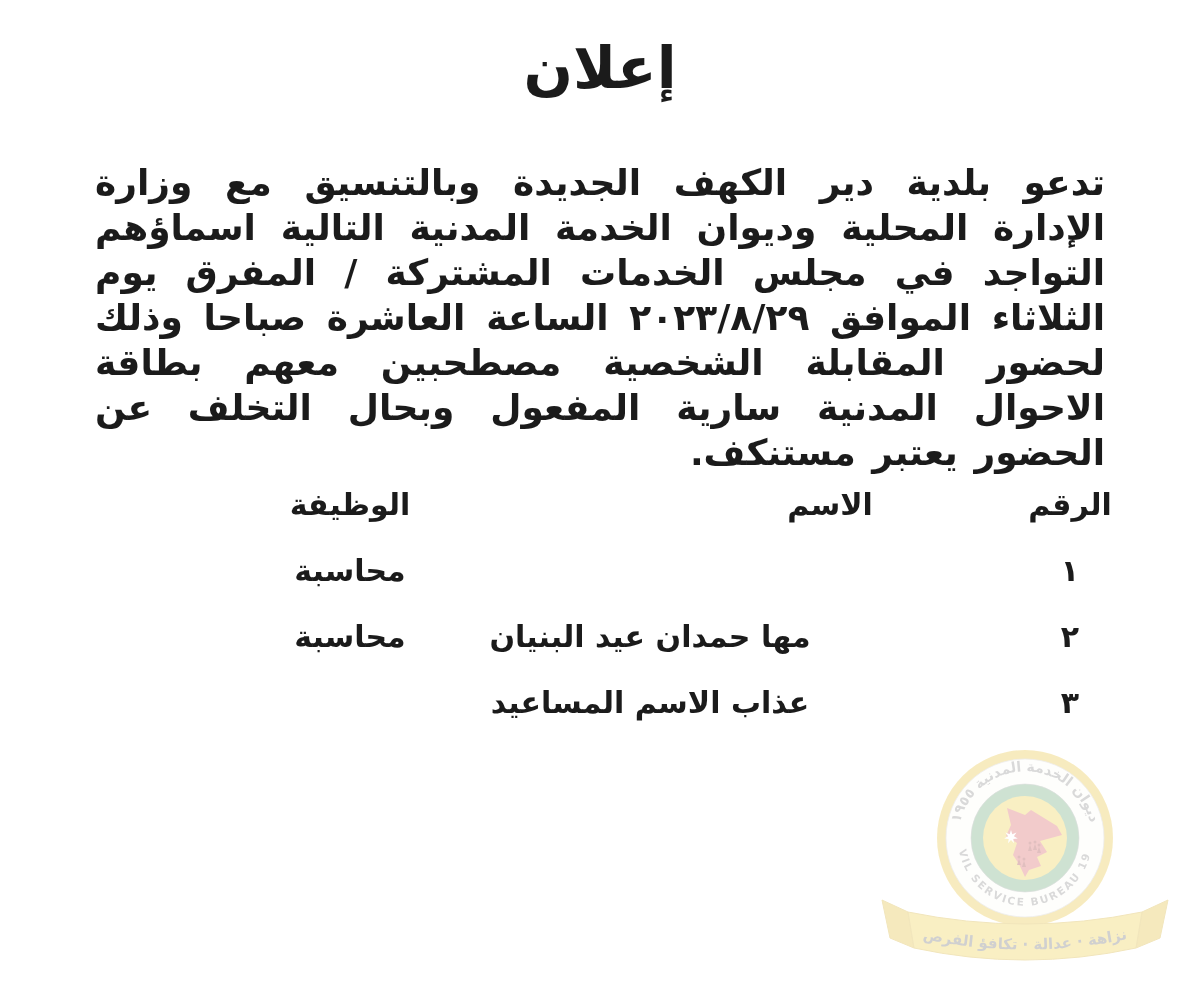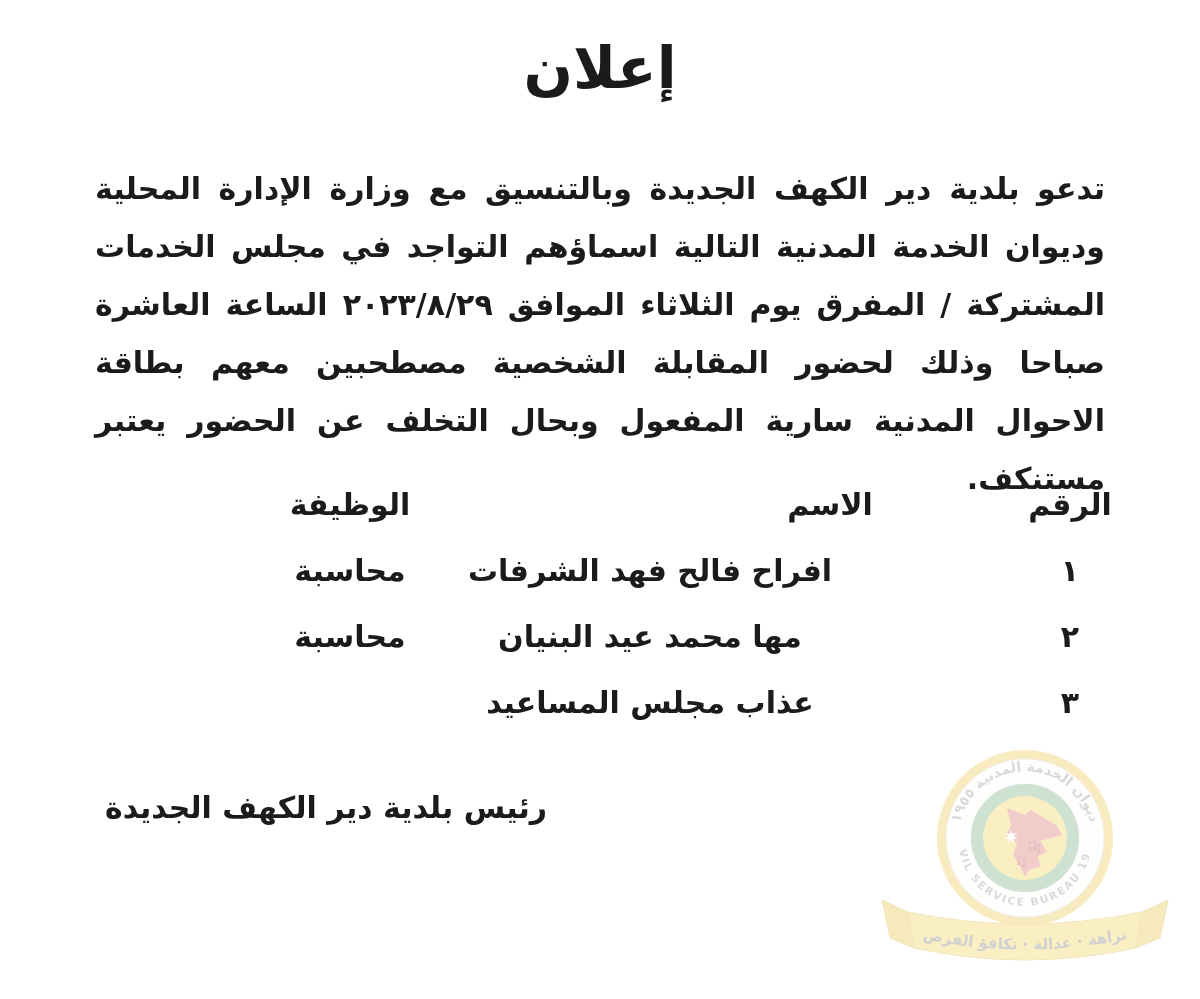--- a/index.html
+++ b/index.html
@@ -24,23 +24,23 @@
     font-size: 58px;
     font-weight: 700;
     letter-spacing: 1px;
   }
 
   .body-text {
     position: absolute;
     top: 160px;
     right: 95px;
     width: 1010px;
-    font-size: 30px;
+    font-size: 36px;
     font-weight: 700;
-    line-height: 58px;
+    line-height: 45px;
     text-align: justify;
     word-spacing: 4px;
   }
 
   .apptable {
     position: absolute;
     top: 472px;
     left: 0; right: 0;
   }
   .trow {
@@ -112,36 +112,34 @@
   <p class="body-text">تدعو بلدية دير الكهف الجديدة وبالتنسيق مع وزارة الإدارة المحلية وديوان الخدمة المدنية التالية اسماؤهم التواجد في مجلس الخدمات المشتركة / المفرق يوم الثلاثاء الموافق ٢٠٢٣/٨/٢٩ الساعة العاشرة صباحا وذلك لحضور المقابلة الشخصية مصطحبين معهم بطاقة الاحوال المدنية سارية المفعول وبحال التخلف عن الحضور يعتبر مستنكف.</p>
 
   <div class="apptable">
     <div class="trow">
       <span class="cell c-num">الرقم</span>
       <span class="cell c-job">الوظيفة</span>
       <span class="cell c-name-h">الاسم</span>
     </div>
     <div class="trow">
       <span class="cell c-num">١</span>
-      <span class="cell c-name">افراح فالح فهد الشرفات</span>
       <span class="cell c-job">محاسبة</span>
     </div>
     <div class="trow">
       <span class="cell c-num">٢</span>
-      <span class="cell c-name">مها محمد عيد البنيان</span>
+      <span class="cell c-name">مها حمدان عيد البنيان</span>
       <span class="cell c-job">محاسبة</span>
     </div>
     <div class="trow">
       <span class="cell c-num">٣</span>
-      <span class="cell c-name">عذاب مجلس المساعيد</span>
+      <span class="cell c-name">عذاب الاسم المساعيد</span>
     </div>
   </div>
 
   <div class="signature">
-    <div>رئيس بلدية دير الكهف الجديدة</div>
   </div>
 
   <div class="watermark">
     <svg viewBox="0 0 304 244" xmlns="http://www.w3.org/2000/svg">
 
       <circle cx="147" cy="98" r="88" fill="#e8c23a"></circle>
       <circle cx="147" cy="98" r="79" fill="#fdfcf7" stroke="#c9c9c9" stroke-width="0.8"></circle>
       <circle cx="147" cy="98" r="54" fill="#68a877" stroke="#9a9a9a" stroke-width="0.6"></circle>
       <circle cx="147" cy="98" r="42" fill="#eecf48"></circle>
 

